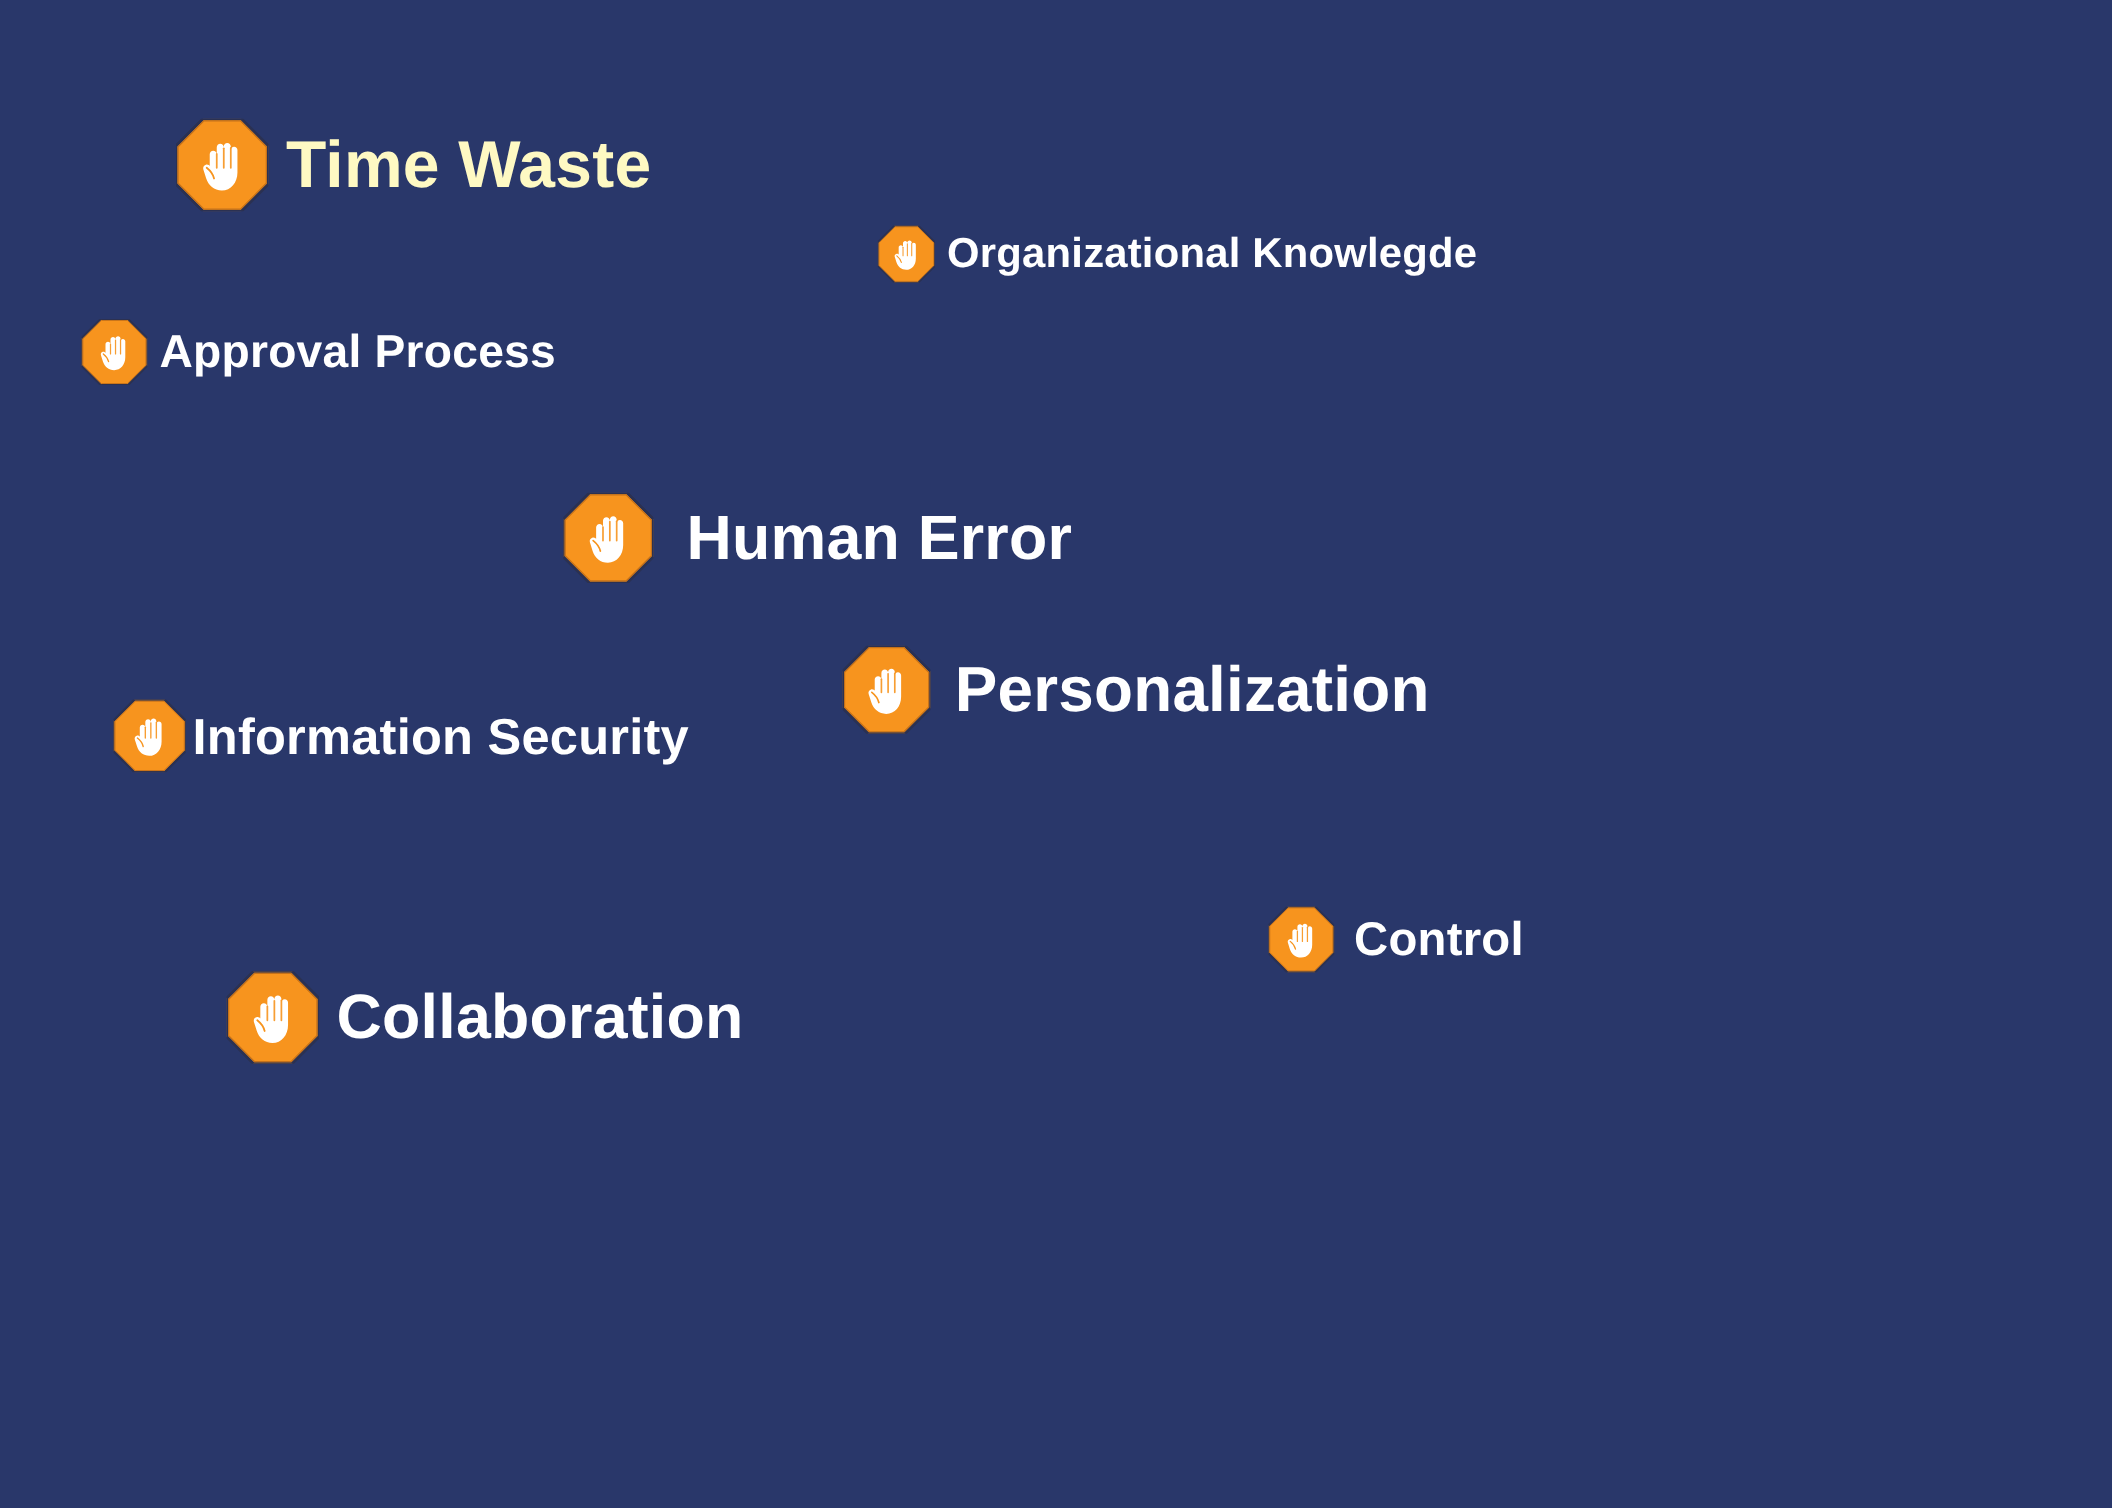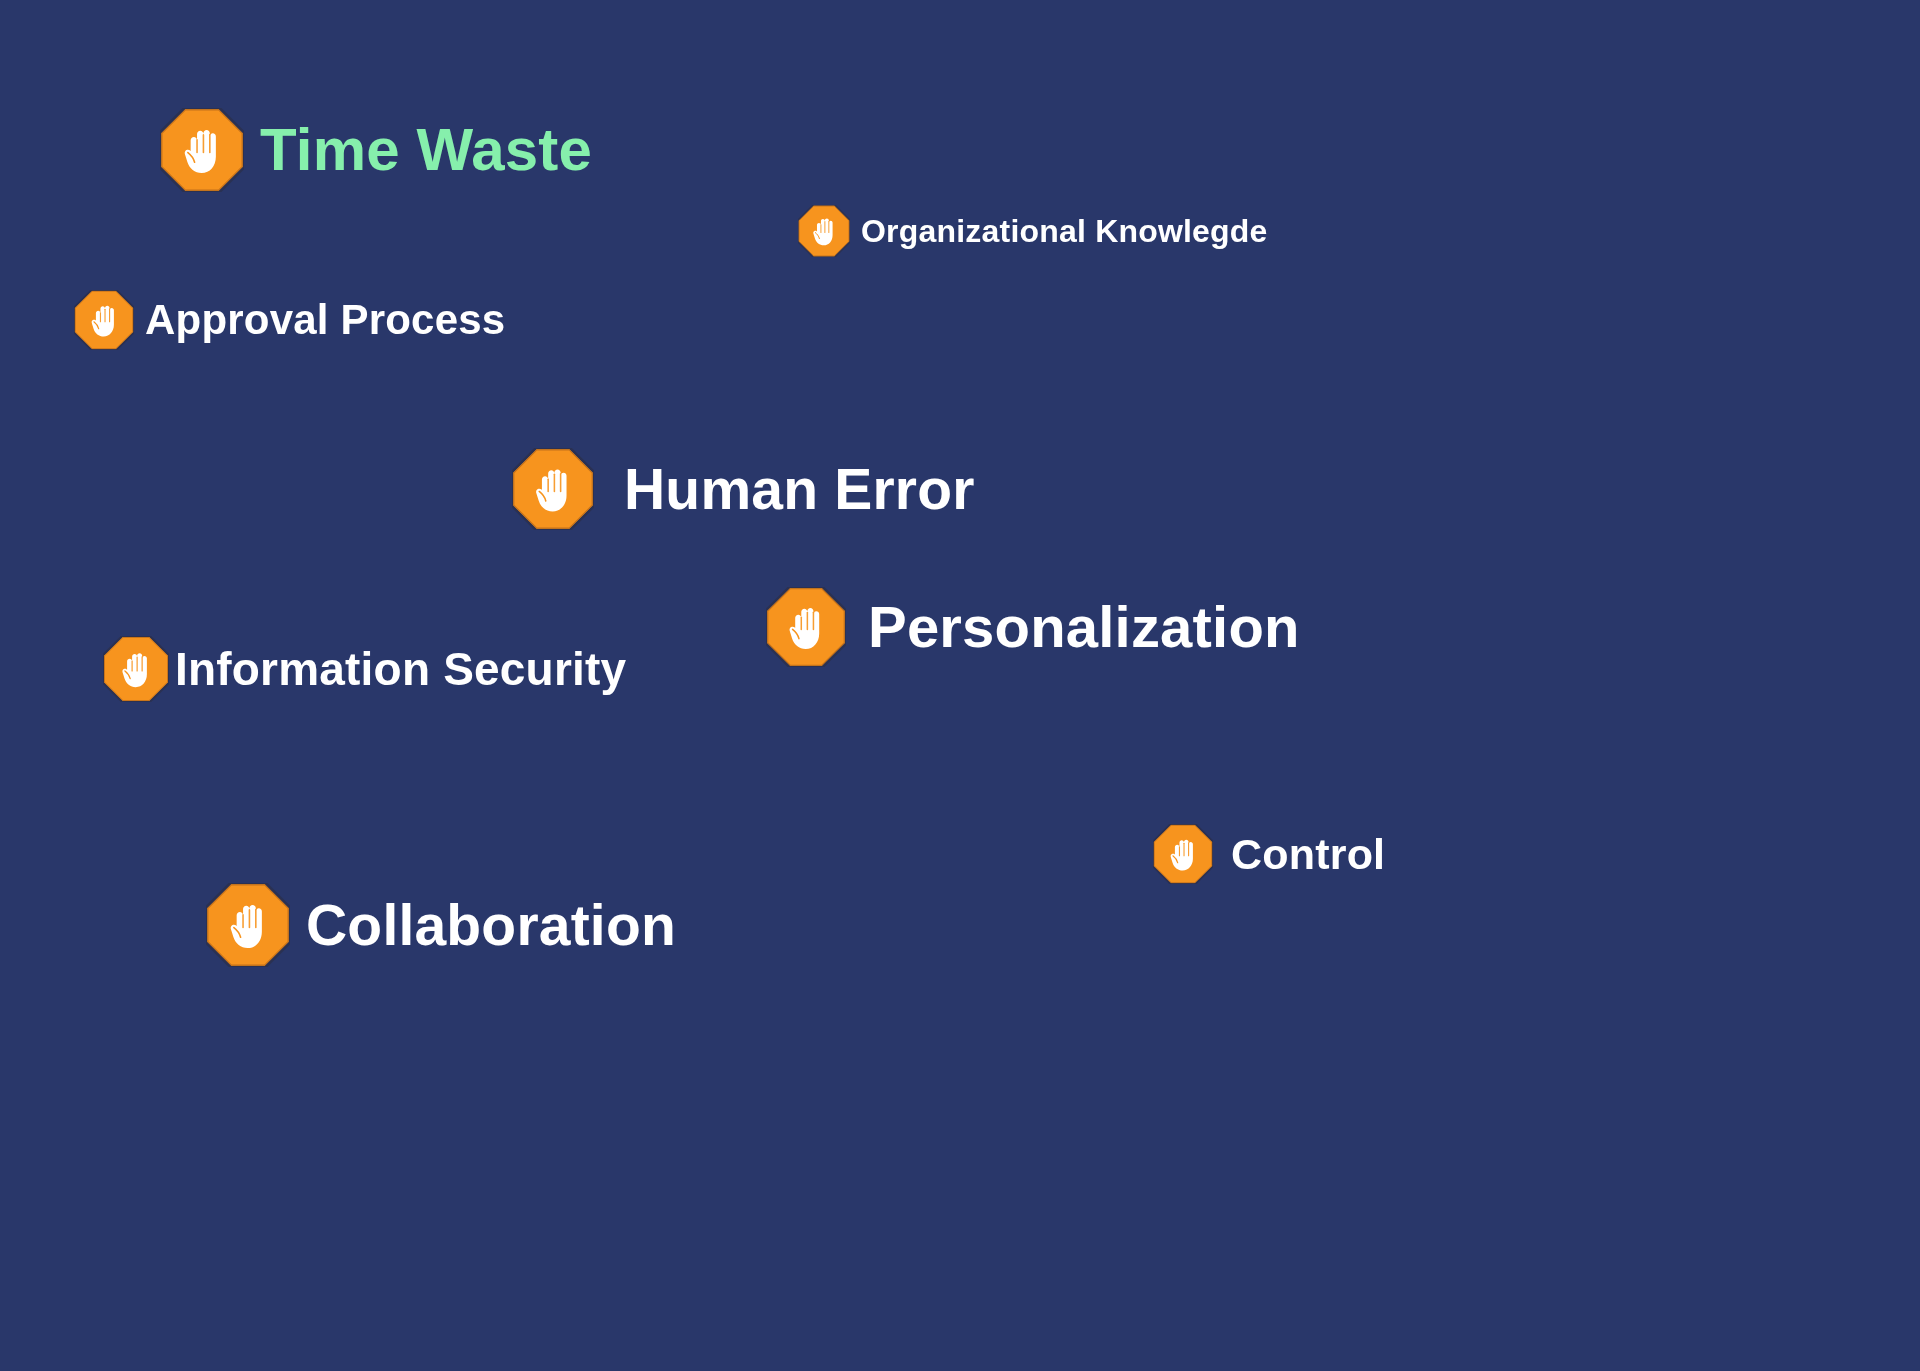--- a/index.html
+++ b/index.html
@@ -78,21 +78,21 @@
                Z" fill="#FFFFFF"></path>
       <g stroke="#F7941E" stroke-width="1.9" stroke-linecap="round" opacity="0.9">
         <line x1="44.1" y1="38.0" x2="44.1" y2="53.0"></line>
         <line x1="51.7" y1="32.0" x2="51.7" y2="53.0"></line>
         <line x1="59.3" y1="31.5" x2="59.3" y2="53.0"></line>
       </g>
       <path d="M33.2 53.0 C36.5 55.6 40.0 59.6 41.2 64.6" fill="none" stroke="#F7941E" stroke-width="1.9" stroke-linecap="round"></path>
     </g>
   </svg>
       </span>
-      <span class="cloud-label" style="font-size: 60px; color: #86efac;">Time Waste</span>
+      <span class="cloud-label" style="font-size: 60px; color: #fef9c3;">Time Waste</span>
     </div>
     <div class="cloud-item" style="left: 798px; top: 231px; gap: 11px;">
       <span style="display: block; line-height: 0;">
   <svg class="stop-hand-icon" width="52" height="52" viewBox="0 0 100 100" xmlns="http://www.w3.org/2000/svg" aria-hidden="true">
     <polygon points="29.3,0 70.7,0 100,29.3 100,70.7 70.7,100 29.3,100 0,70.7 0,29.3" fill="#F7941E" stroke="#2B3152" stroke-width="3.2" stroke-linejoin="round"></polygon>
     <polygon points="29.3,0 70.7,0 100,29.3 100,70.7 70.7,100 29.3,100 0,70.7 0,29.3" fill="none" stroke="#C4711A" stroke-width="1.4" stroke-linejoin="round" transform="translate(50,50) scale(0.955) translate(-50,-50)"></polygon>
     <g>
       <path d="M36.5 60.5
                L36.5 38.5
                C36.5 36.3 38.2 34.6 40.3 34.6
@@ -115,21 +115,21 @@
                Z" fill="#FFFFFF"></path>
       <g stroke="#F7941E" stroke-width="1.9" stroke-linecap="round" opacity="0.9">
         <line x1="44.1" y1="38.0" x2="44.1" y2="53.0"></line>
         <line x1="51.7" y1="32.0" x2="51.7" y2="53.0"></line>
         <line x1="59.3" y1="31.5" x2="59.3" y2="53.0"></line>
       </g>
       <path d="M33.2 53.0 C36.5 55.6 40.0 59.6 41.2 64.6" fill="none" stroke="#F7941E" stroke-width="1.9" stroke-linecap="round"></path>
     </g>
   </svg>
       </span>
-      <span class="cloud-label" style="font-size: 32px; color: rgb(255, 255, 255);">Organizational Knowlegde</span>
+      <span class="cloud-label" style="font-size: 38px; color: rgb(255, 255, 255);">Organizational Knowlegde</span>
     </div>
     <div class="cloud-item" style="left: 50px; top: 320px; gap: 11px; padding-left: 24px;">
       <span style="display: block; line-height: 0;">
   <svg class="stop-hand-icon" width="60" height="60" viewBox="0 0 100 100" xmlns="http://www.w3.org/2000/svg" aria-hidden="true">
     <polygon points="29.3,0 70.7,0 100,29.3 100,70.7 70.7,100 29.3,100 0,70.7 0,29.3" fill="#F7941E" stroke="#2B3152" stroke-width="3.2" stroke-linejoin="round"></polygon>
     <polygon points="29.3,0 70.7,0 100,29.3 100,70.7 70.7,100 29.3,100 0,70.7 0,29.3" fill="none" stroke="#C4711A" stroke-width="1.4" stroke-linejoin="round" transform="translate(50,50) scale(0.955) translate(-50,-50)"></polygon>
     <g>
       <path d="M36.5 60.5
                L36.5 38.5
                C36.5 36.3 38.2 34.6 40.3 34.6

